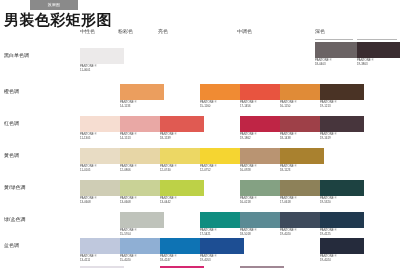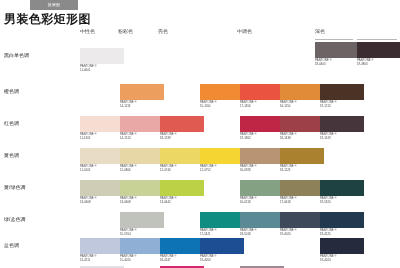--- a/index.html
+++ b/index.html
@@ -13,21 +13,21 @@
   #tab-bar{
     position:absolute;left:30px;top:0px;width:48px;height:10px;
     background:#8a8a8a;
   }
   #tab-label{
     font-size:4px;color:#ffffff;text-align:center;line-height:10px;
     letter-spacing:.2px;
   }
   #page-title{
     position:absolute;left:4px;top:11px;
-    font-size:12px;font-weight:bold;color:#1a1a1a;
+    font-size:15px;font-weight:bold;color:#1a1a1a;
     letter-spacing:.4px;
     white-space:nowrap;
   }
   #grid-wrap{
     position:absolute;left:0;top:26px;width:400px;height:242px;
   }
   .col-header{
     position:absolute;top:2px;
     font-size:5px;color:#3a3a3a;white-space:nowrap;
   }

